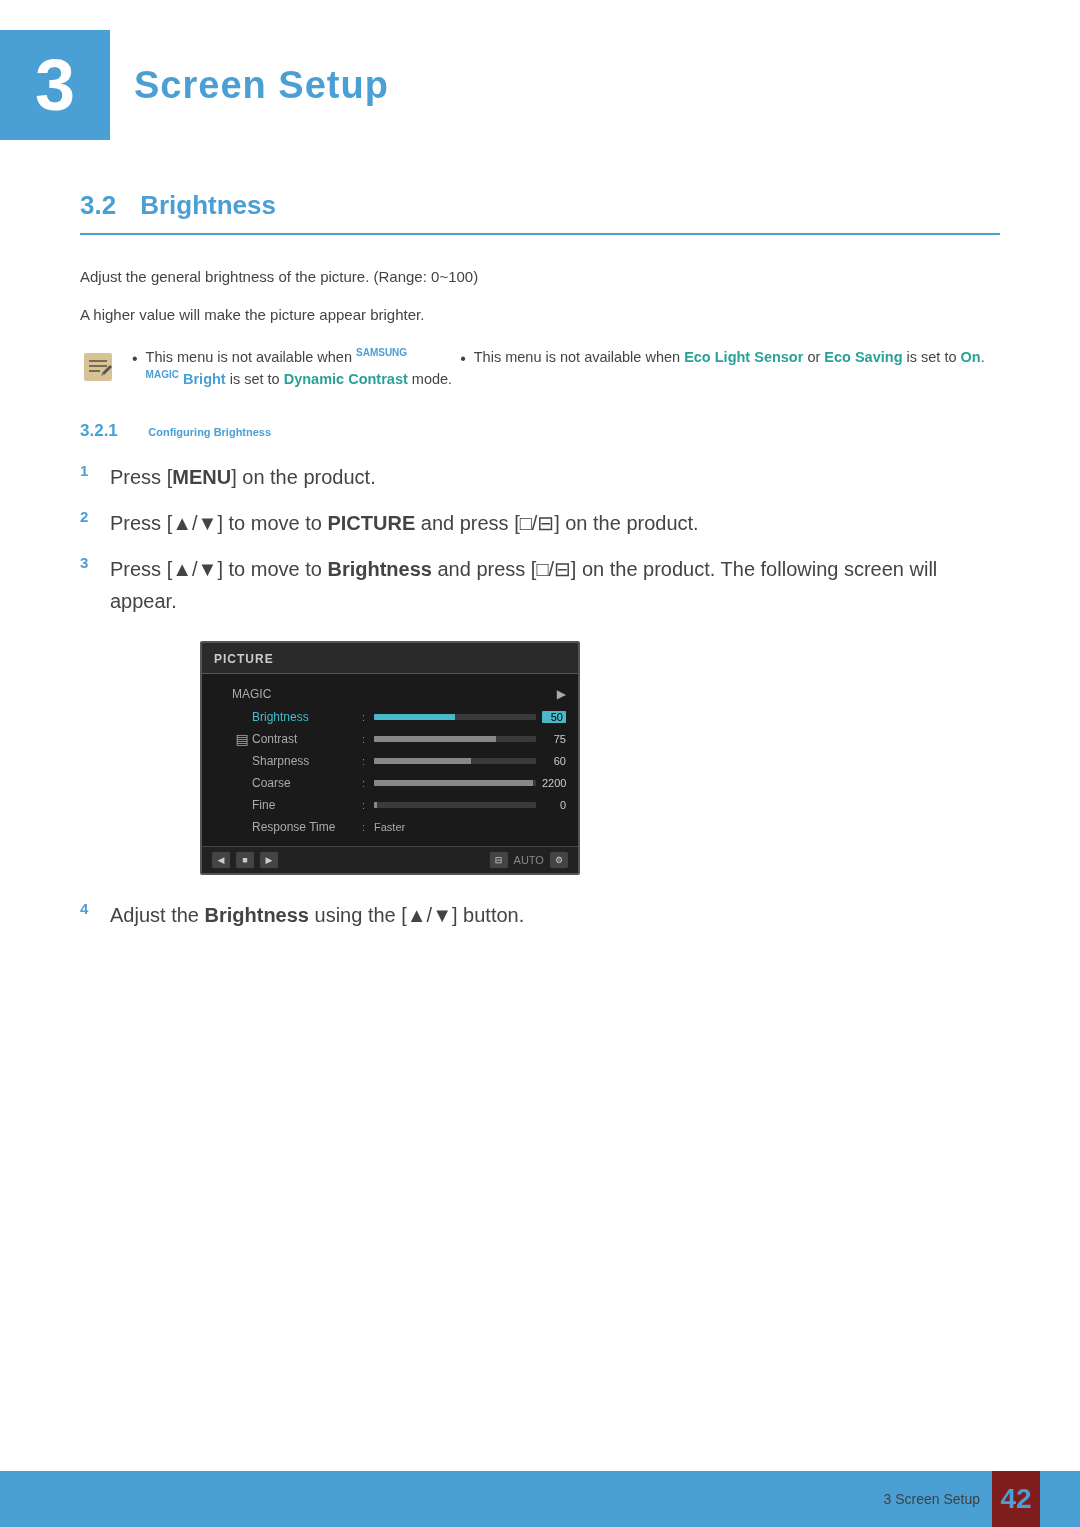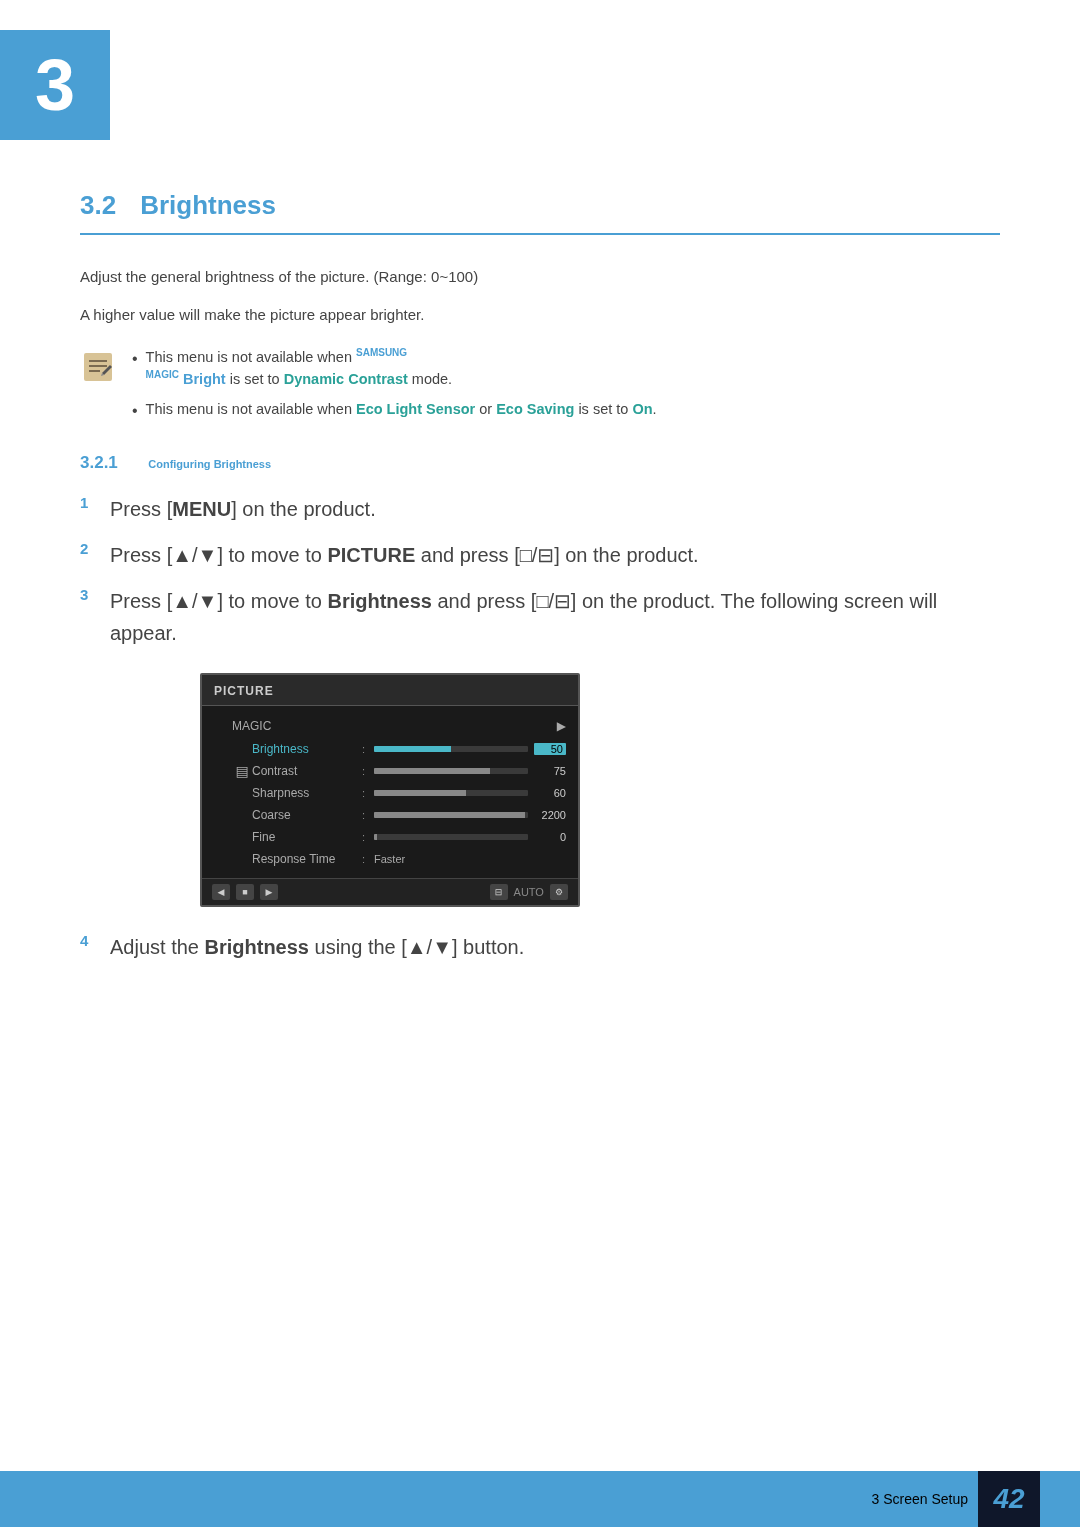--- a/index.html
+++ b/index.html
@@ -103,21 +103,21 @@
 
     .note-icon {
       width: 36px;
       height: 36px;
       flex-shrink: 0;
       margin-top: 2px;
     }
 
     .note-lines {
       display: flex;
-      flex-direction: column;
+      flex-direction: row;
       gap: 8px;
     }
 
     .note-line {
       font-size: 14.5px;
       color: #444;
       line-height: 1.5;
       display: flex;
       align-items: flex-start;
       gap: 8px;
@@ -294,21 +294,21 @@
     }
 
     .osd-bar-fill.fine {
       background: #888;
       width: 2%;
     }
 
     .osd-value {
       color: #cccccc;
       font-size: 11px;
-      width: 32px;
+      width: 24px;
       text-align: right;
     }
 
     .osd-value.selected {
       background: #4ab8c8;
       color: #000;
       padding: 0 3px;
       border-radius: 1px;
     }
 
@@ -374,38 +374,37 @@
       background: #4a9fd4;
       display: flex;
       align-items: center;
       justify-content: flex-end;
       padding: 0 40px;
     }
 
     .footer-left-text {
       position: absolute;
       left: 0;
-      right: 100px;
+      right: 88px;
       text-align: right;
-      color: #000000;
+      color: #404040;
       font-size: 14px;
       padding-right: 12px;
     }
 
     .footer-page-box {
-      background: #0f172a;
+      background: #7f1d1d;
       color: #4a9fd4;
       font-size: 28px;
       font-weight: bold;
-      width: 62px;
+      width: 48px;
       height: 56px;
       display: flex;
       align-items: center;
       justify-content: center;
-      font-style: italic;
     }
 
     .osd-magic-row-full {
       padding: 5px 12px 5px 30px;
       display: flex;
       align-items: center;
     }
 
     .magic-label-text {
       color: #aaaaaa;
@@ -418,20 +417,21 @@
       font-size: 12px;
     }
   </style>
 </head>
 <body>
 
 <div class="chapter-header">
   <div class="chapter-number-box">
     <span>3</span>
   </div>
+  <h1 class="chapter-title">Screen Setup</h1>
 </div>
 
 <div class="content">
 
   <div class="section-heading">
     <span class="section-number">3.2</span>
     <span class="section-title">Brightness</span>
   </div>
 
   <p class="body-text">Adjust the general brightness of the picture. (Range: 0~100)</p>

